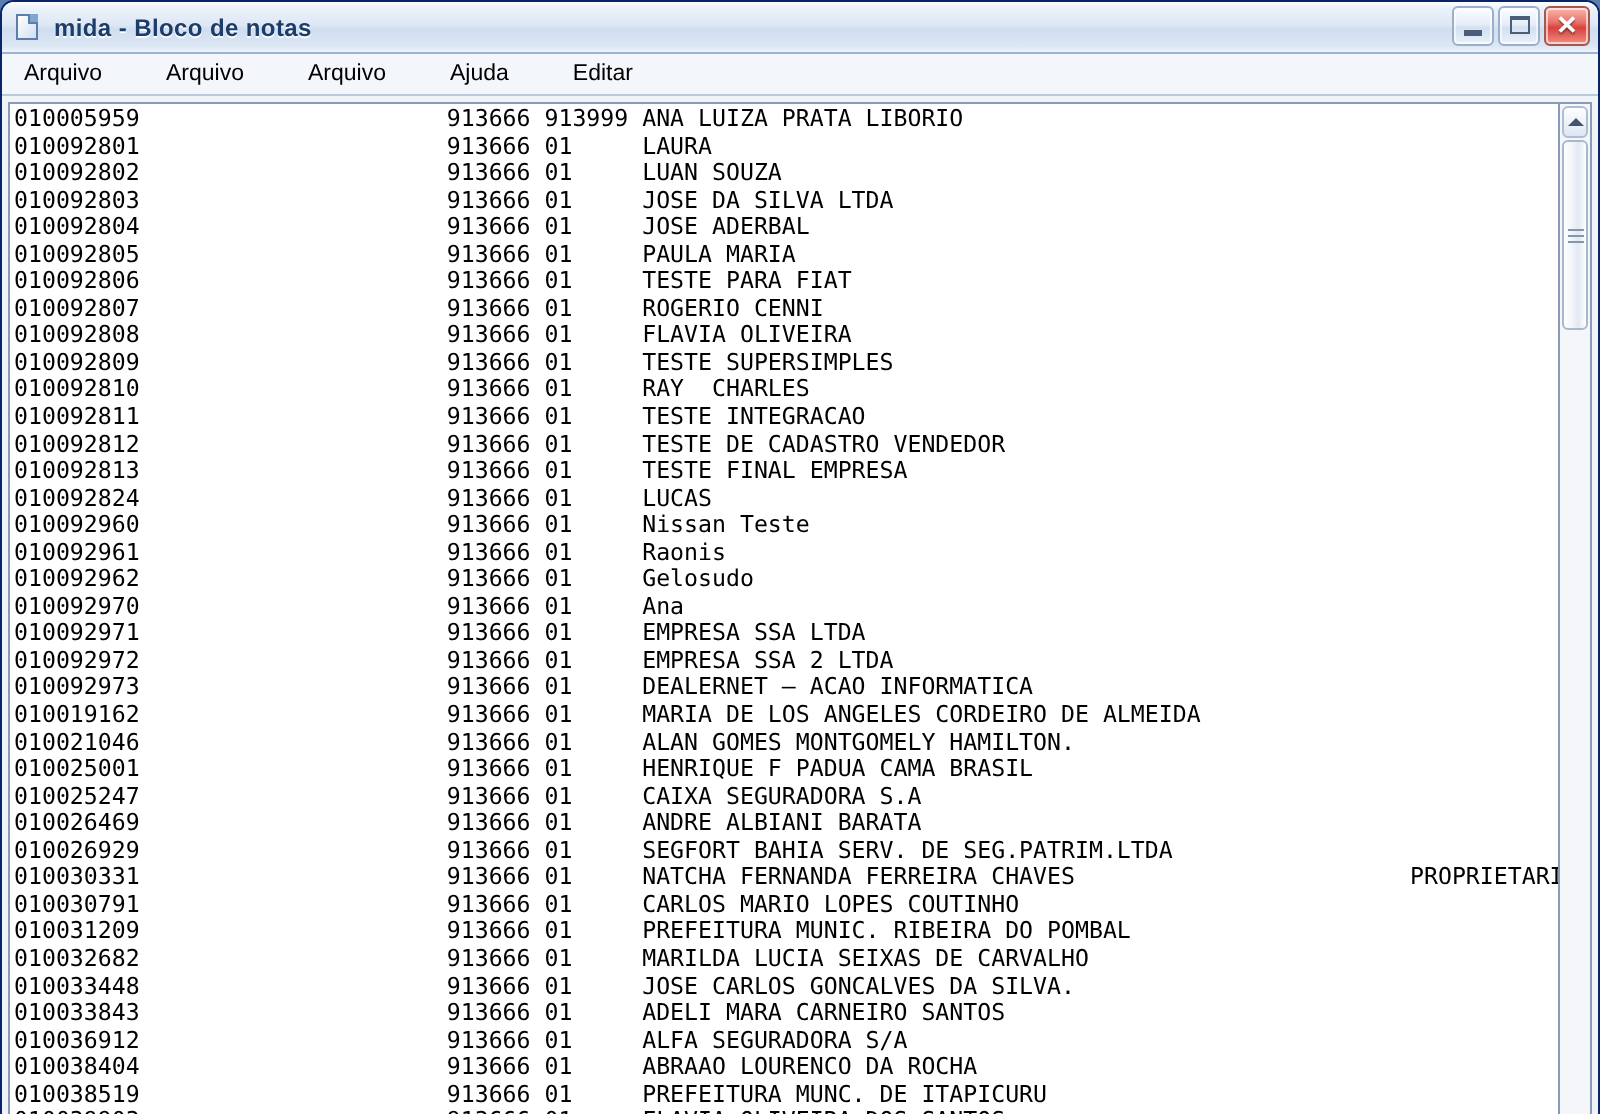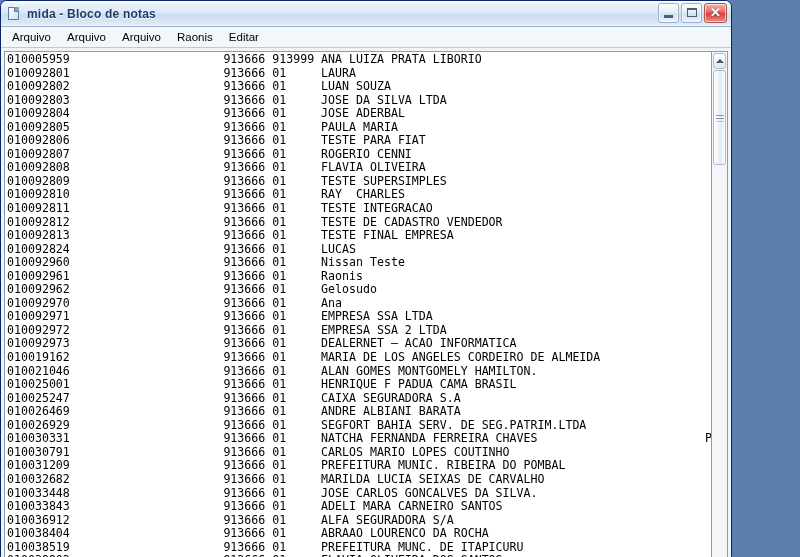--- a/index.html
+++ b/index.html
@@ -12,21 +12,21 @@
     width: 800px;
     height: 557px;
     overflow: hidden;
     font-family: "Liberation Sans", sans-serif;
   }
 
   
   .window {
     position: absolute;
     left: 0; top: 0;
-    width: 732px;
+    width: 800px;
     height: 557px;
     box-sizing: border-box;
     background: #d9e5f3;
     border: 1px solid #0a246a;
     border-radius: 7px 7px 0 0;
     background: linear-gradient(to bottom, #e8eff8 0%, #cfdcee 100%);
     display: flex;
     flex-direction: column;
   }
 
@@ -126,20 +126,21 @@
   
   .menubar {
     flex: 0 0 21px;
     height: 21px;
     background: #f3f6fa;
     border-bottom: 1px solid #b9c9de;
     display: flex;
     align-items: center;
     padding-left: 3px;
     box-sizing: border-box;
+    gap: 16px;
   }
   .menu-item {
     font-family: "Liberation Sans", sans-serif;
     font-size: 11.5px;
     color: #000000;
     padding: 2px 8px 3px 8px;
     white-space: nowrap;
     cursor: default;
   }
 
@@ -249,21 +250,21 @@
       <div class="win-btn close">
         <div class="close-glyph">✕</div>
       </div>
     </div>
   </div>
 
   <div class="menubar">
     <div class="menu-item">Arquivo</div>
     <div class="menu-item">Arquivo</div>
     <div class="menu-item">Arquivo</div>
-    <div class="menu-item">Raonis</div>
+    <div class="menu-item">Ajuda</div>
     <div class="menu-item">Editar</div>
   </div>
 
   <div class="client">
 
     <div class="editor-row">
 
       <div class="text-area">
         <div class="text-lines" id="doc-text">010005959                      913666 913999 ANA LUIZA PRATA LIBORIO
 010092801                      913666 01     LAURA

